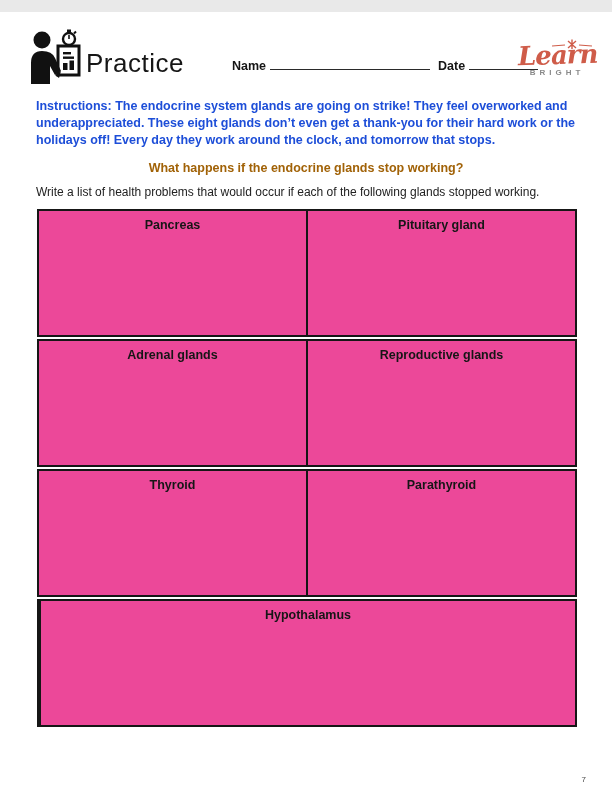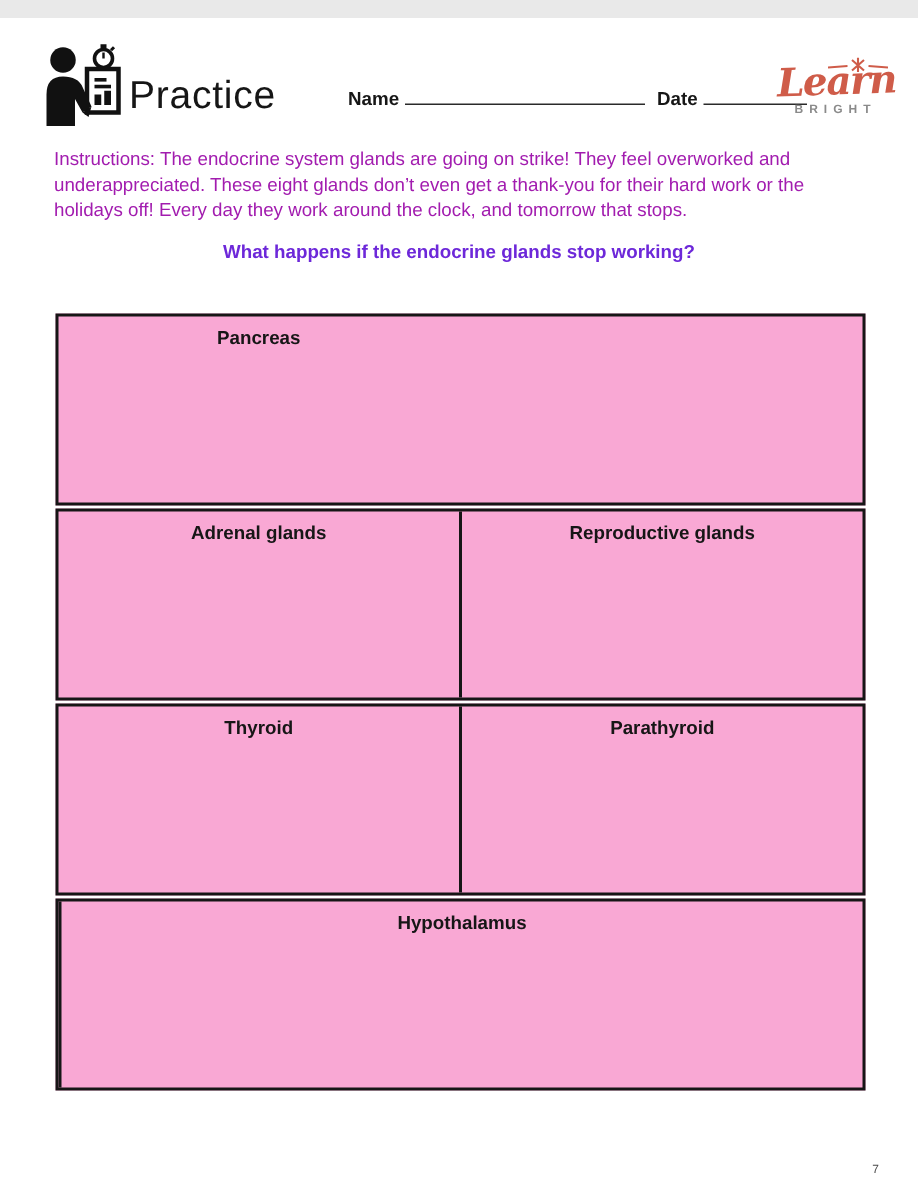--- a/index.html
+++ b/index.html
@@ -44,38 +44,38 @@
     transform:rotate(-2deg);
   }
   .logo-caption {
     display:block;
     font-size:8px; font-weight:bold; letter-spacing:4px; padding-left:4px;
     color:#8a8a8a; margin-top:-2px;
   }
   
   .instructions {
     position:absolute; left:36px; top:86px; width:544px;
-    font-size:12.5px; font-weight:normal; line-height:17px; color:#a21caf;
+    font-size:12.5px; font-weight:bold; line-height:17px; color:#1d4ed8;
   }
   .question {
     position:absolute; left:0; top:149px; width:612px;
-    text-align:center; font-size:12.5px; font-weight:bold; color:#6d28d9;
+    text-align:center; font-size:12.5px; font-weight:bold; color:#a16207;
   }
   .prompt {
     position:absolute; left:36px; top:173px; width:544px;
     font-size:12px; font-weight:normal; color:#222;
   }
   
   .answer-table {
     position:absolute; left:37px; top:197px; width:540px;
     display:flex; flex-direction:column; gap:2px;
   }
   .answer-row {
     display:flex; height:128px;
-    border:2px solid #161616; background:#f9a8d4;
+    border:2px solid #161616; background:#ec4899;
   }
   .answer-cell { flex:0 0 267px; padding-top:7px; text-align:center; }
   .answer-cell.right { flex:1; border-left:2px solid #161616; }
   .cell-label { font-size:12.5px; font-weight:bold; color:#161616; }
   
   .page-number {
     position:absolute; right:26px; bottom:20px;
     font-size:8px; color:#4a4a4a;
   }
 </style>
@@ -119,26 +119,30 @@
       </svg>
     </span>
     <span class="logo-script">Learn</span>
     <span class="logo-caption">BRIGHT</span>
   </div>
 
   <div class="instructions">Instructions: The endocrine system glands are going on strike! They feel overworked and underappreciated. These eight glands don’t even get a thank-you for their hard work or the holidays off! Every day they work around the clock, and tomorrow that stops.</div>
 
   <div class="question">What happens if the endocrine glands stop working?</div>
 
+  <div class="prompt">Write a list of health problems that would occur if each of the following glands stopped working.</div>
 
   <div class="answer-table">
 
     <div class="answer-row">
       <div class="answer-cell">
         <div class="cell-label">Pancreas</div>
+      </div>
+      <div class="answer-cell right">
+        <div class="cell-label">Pituitary gland</div>
       </div>
     </div>
 
     <div class="answer-row">
       <div class="answer-cell">
         <div class="cell-label">Adrenal glands</div>
       </div>
       <div class="answer-cell right">
         <div class="cell-label">Reproductive glands</div>
       </div>

